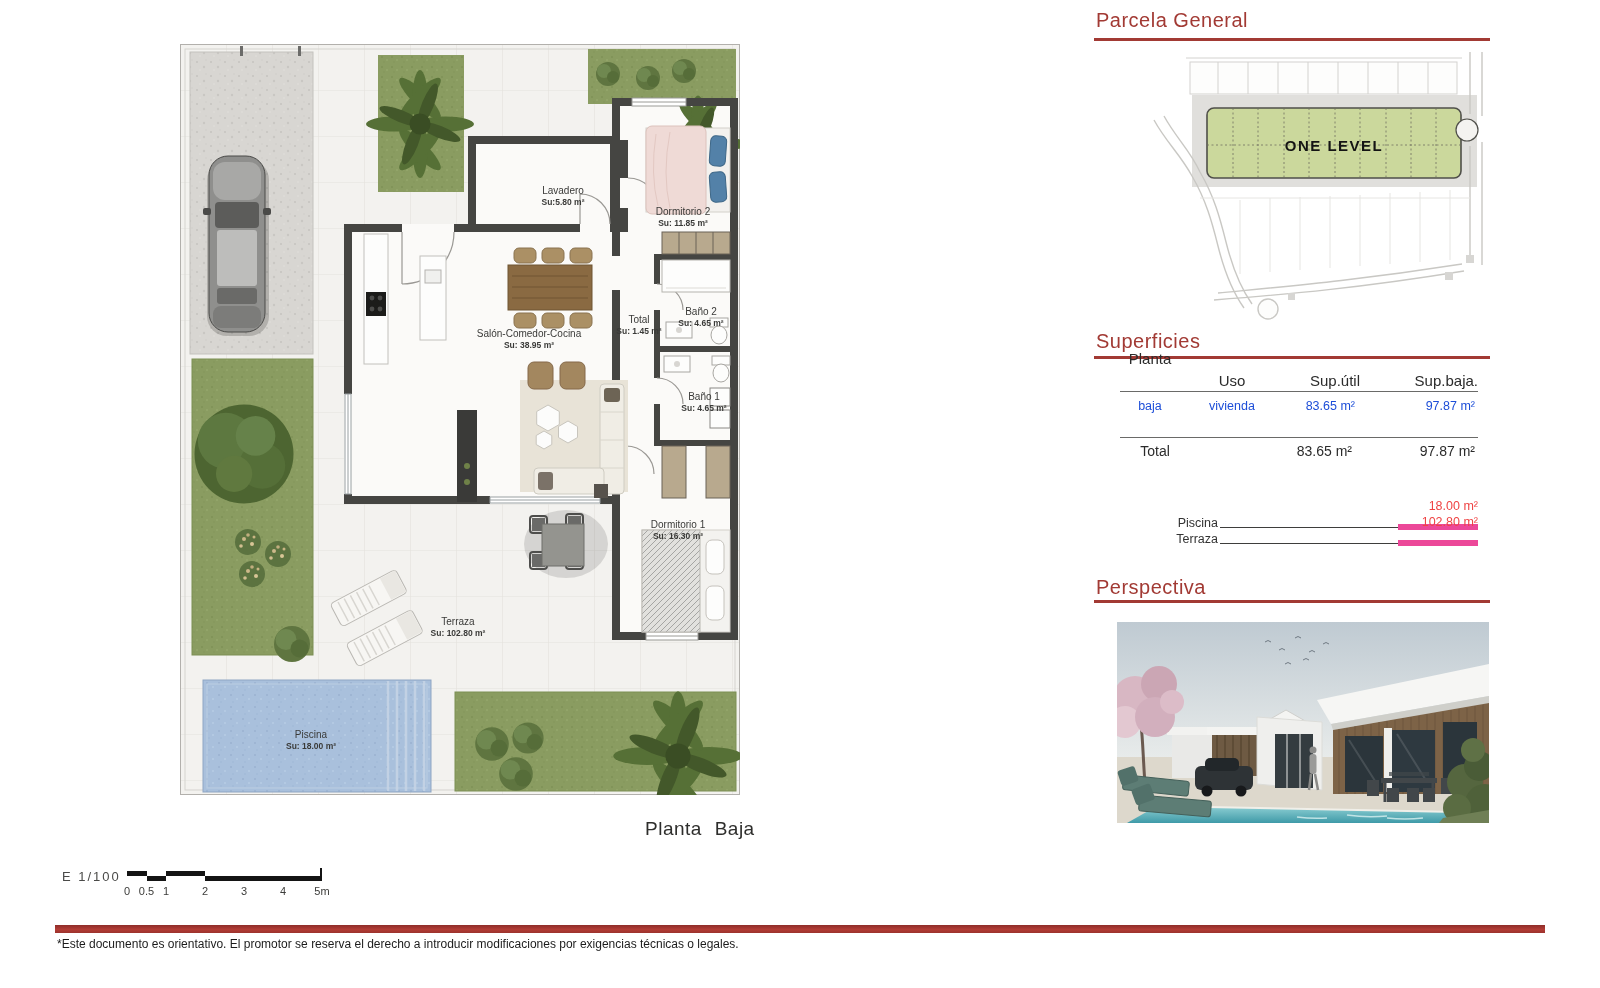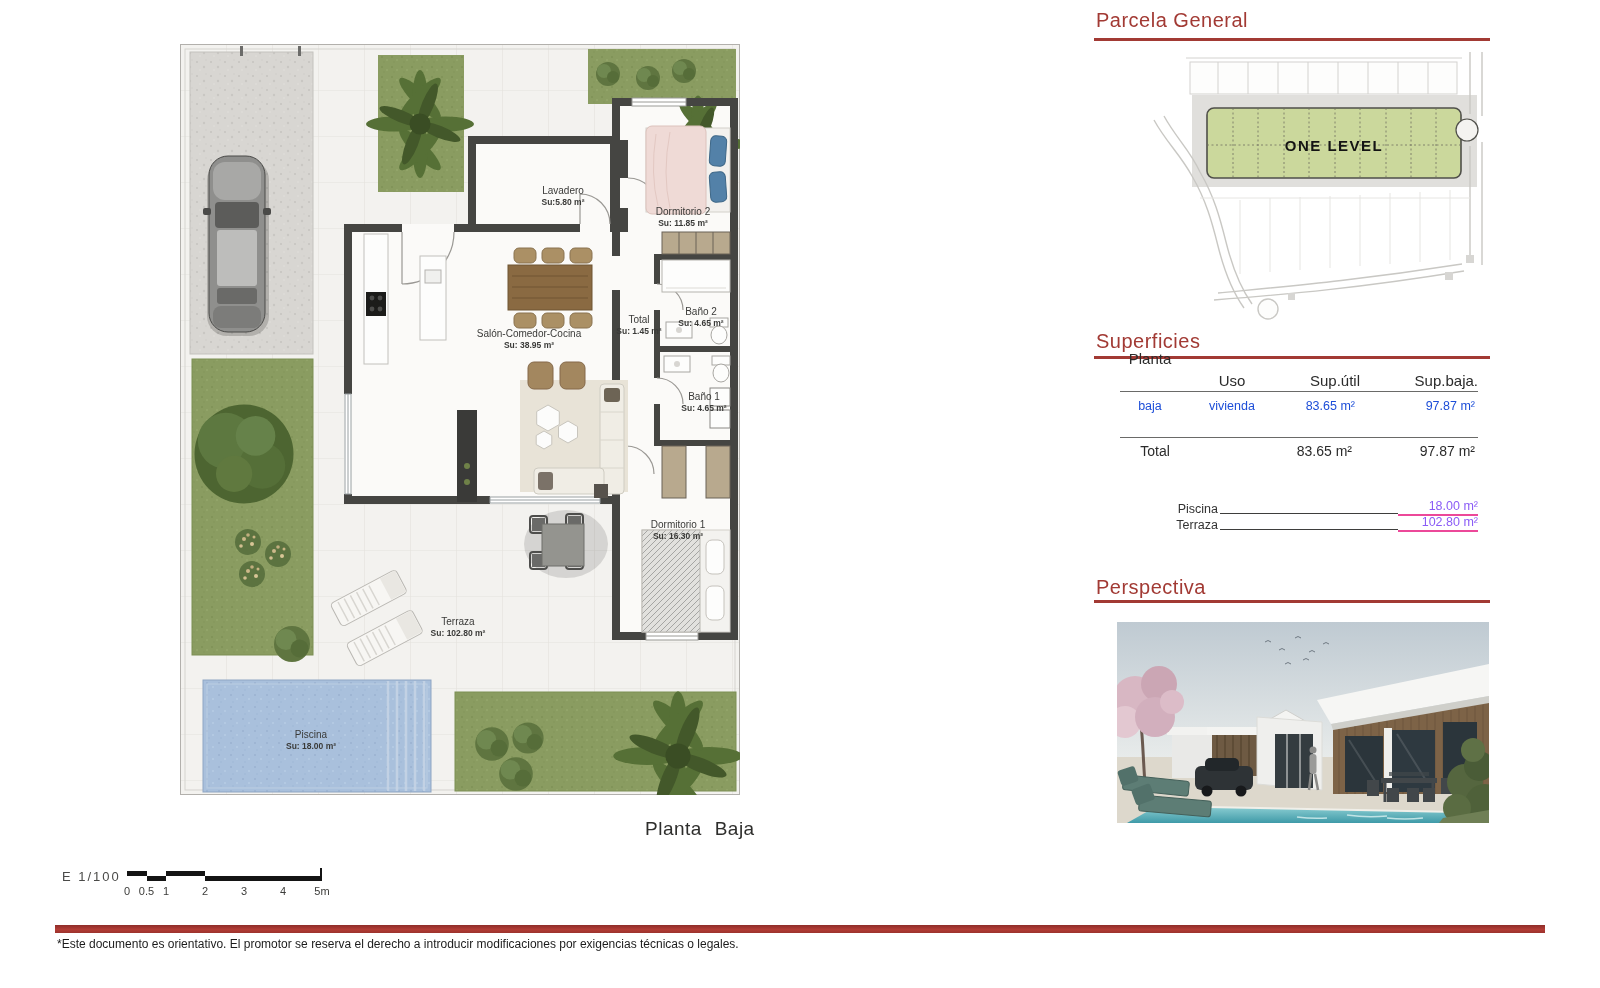--- a/index.html
+++ b/index.html
@@ -8,21 +8,21 @@
   .section-title{position:absolute;font-size:20px;color:#a23a34;letter-spacing:.5px;white-space:nowrap;}
   .rule{position:absolute;height:3px;background:#a23a34;}
   .thin-line{position:absolute;height:1px;background:#6a6a68;}
   .th{position:absolute;font-size:15px;color:#2b2b2b;white-space:nowrap;}
   .td1{position:absolute;font-size:12.5px;color:#1d4ed8;white-space:nowrap;}
   .td2{position:absolute;font-size:14px;color:#2b2b2b;white-space:nowrap;}
   .right{text-align:right;} .center{text-align:center;}
   .extra-row{position:absolute;left:1162px;width:316px;display:flex;align-items:flex-end;}
   .extra-label{width:56px;text-align:right;font-size:12.5px;color:#333;}
   .extra-fill{flex:1;border-bottom:1px solid #3e3e3c;height:1px;margin:0 0 2px 2px;}
-  .extra-val{width:80px;text-align:right;font-size:12.5px;color:#8b5cf6;border-bottom:2px solid #ec4899;padding-bottom:1px;}
+  .extra-val{width:80px;text-align:right;font-size:12.5px;color:#ef4444;border-bottom:6px solid #ec4899;padding-bottom:11px;}
   .room-label{position:absolute;transform:translate(-50%,-50%);text-align:center;color:#3a3a38;line-height:1.3;white-space:nowrap;}
   .room-label .rname{font-size:10px;}
   .room-label .rarea{font-size:8.5px;font-weight:bold;}
   #plan-caption{position:absolute;left:645px;top:818px;font-size:19px;color:#2e2e2c;word-spacing:7px;letter-spacing:.5px;}
   #scale-label{position:absolute;left:62px;top:869px;font-size:13px;color:#4a4a48;letter-spacing:2px;}
   #scale-bar{position:absolute;left:127px;top:871px;width:195px;height:10px;}
   #scale-bar .seg{position:absolute;background:#141414;height:5px;}
   #scale-ticks{position:absolute;left:127px;top:885px;width:195px;height:14px;}
   #scale-ticks span{position:absolute;transform:translateX(-50%);font-size:11px;color:#3c3c3a;}
   #footer-bar{position:absolute;left:55px;top:925px;width:1490px;height:8px;

